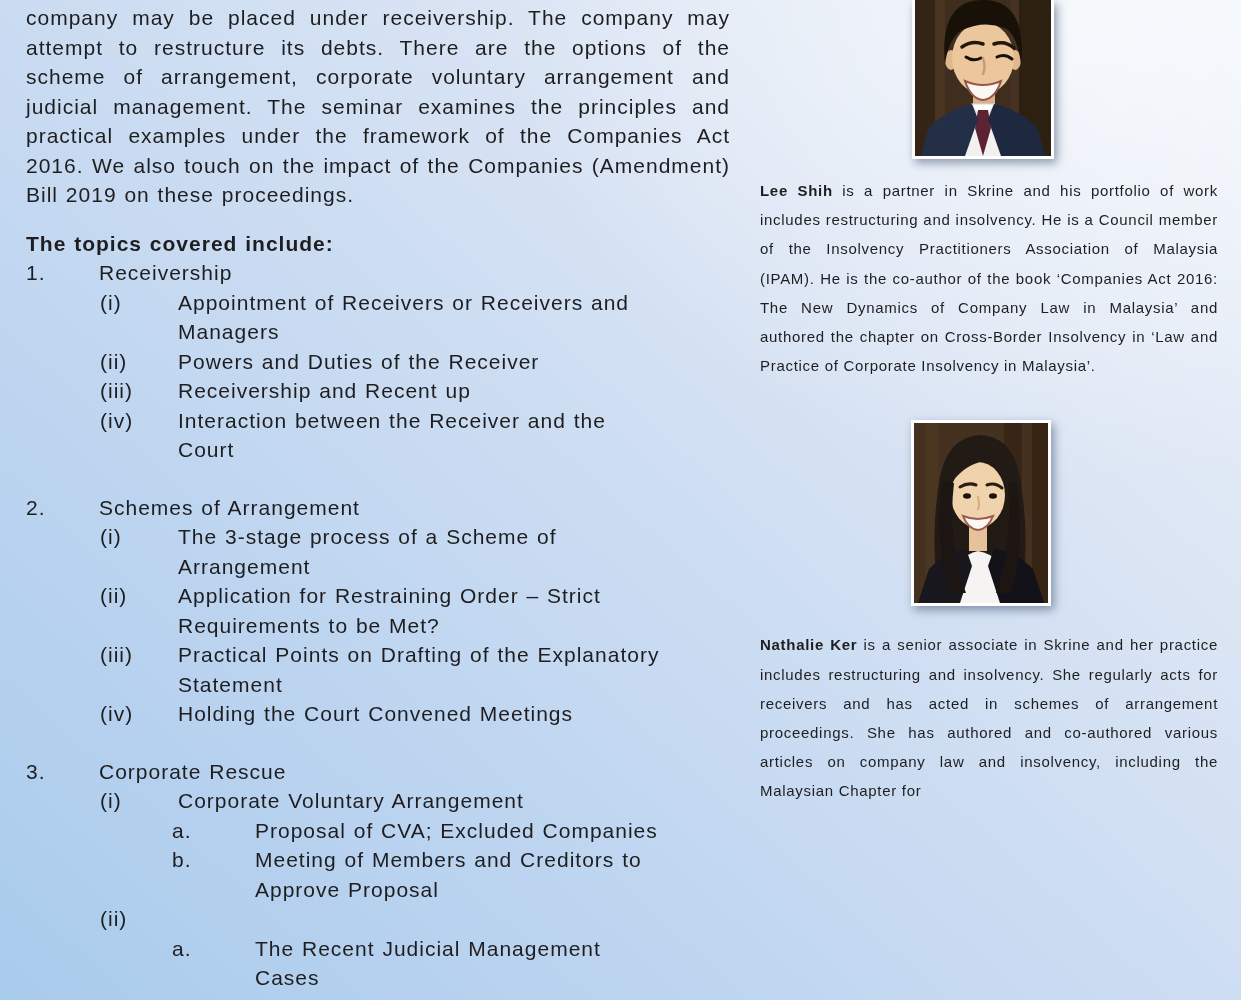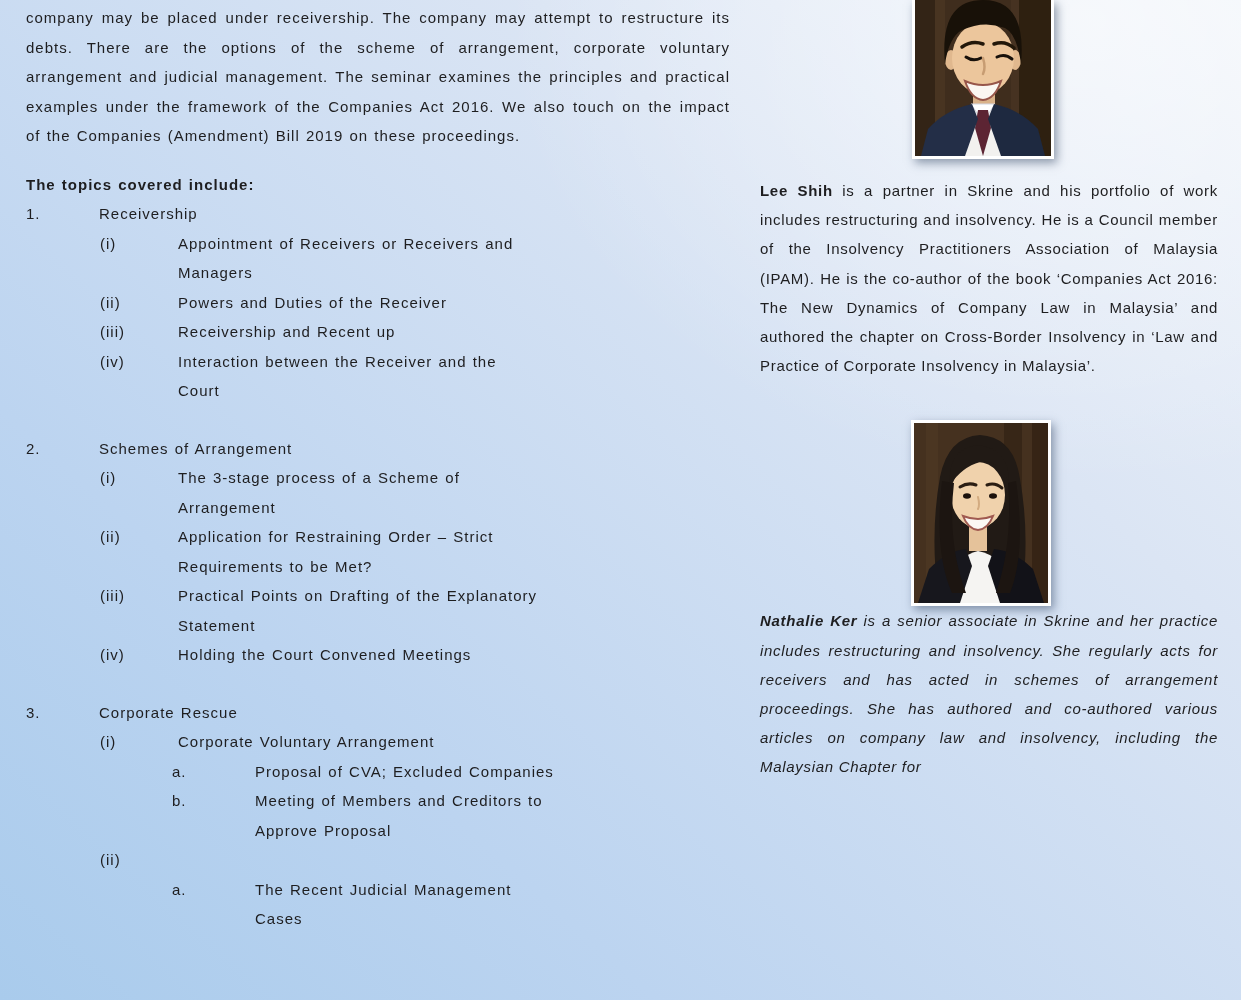--- a/index.html
+++ b/index.html
@@ -6,21 +6,21 @@
   body{
     width:1241px;height:1000px;overflow:hidden;position:relative;
     font-family:"Liberation Sans","DejaVu Sans",sans-serif;
     color:#1e1e20;
     background:
       radial-gradient(ellipse 950px 750px at 88% 2%, rgba(255,255,255,.55) 0%, rgba(255,255,255,0) 62%),
       linear-gradient(222deg,#f0f4fa 0%,#dbe5f4 30%,#bcd4f0 72%,#a9cbec 100%);
   }
   .left-col{
     position:absolute;left:26px;top:3px;width:704px;
-    font-size:15px;line-height:29.5px;letter-spacing:1px;word-spacing:1px;
+    font-size:21px;line-height:29.5px;letter-spacing:1px;word-spacing:1px;
   }
   .intro{margin:0;text-align:justify;}
   .topics-heading{margin:19px 0 0 0;font-weight:700;}
   .tsec{margin-top:28px;}
   .tsec.first{margin-top:0;}
   .row{display:flex;align-items:flex-start;}
   .num{flex:none;}
   .lvl1 > .num{width:73px;}
   .lvl2{padding-left:74px;}
   .lvl2 > .num{width:78px;}
@@ -33,21 +33,21 @@
     font-size:15px;line-height:29.2px;letter-spacing:.7px;
   }
   .photo{
     background:#fff;border:3px solid #fff;
     box-shadow:3px 4px 9px rgba(45,65,95,.5);
   }
   .photo svg{display:block;}
   .photo.lee{width:136px;height:156px;margin-left:152px;border-top:none;}
   .photo.nat{width:134px;height:180px;margin-left:151px;margin-top:40px;}
   .bio{margin:17px 0 0 0;text-align:justify;}
-  .bio.nat-bio{margin-top:0;font-style:italic;}
+  .bio.nat-bio{margin-top:24px;}
   .bio strong{font-weight:700;}
 </style>
 </head>
 <body>
 
 <div class="left-col">
   <p class="intro">company may be placed under receivership. The company may attempt to restructure its debts. There are the options of the scheme of arrangement, corporate voluntary arrangement and judicial management. The seminar examines the principles and practical examples under the framework of the Companies Act 2016. We also touch on the impact of the Companies (Amendment) Bill 2019 on these proceedings.</p>
 
   <div class="topics-heading">The topics covered include:</div>
 

